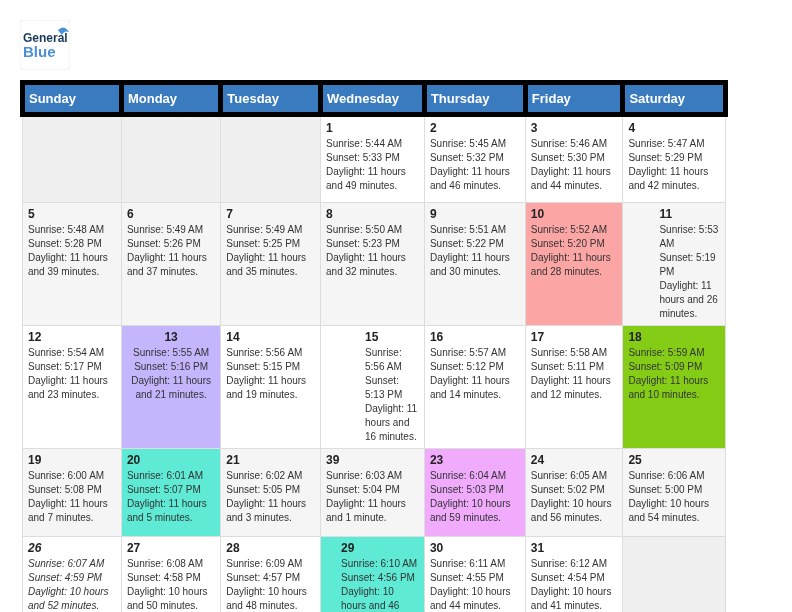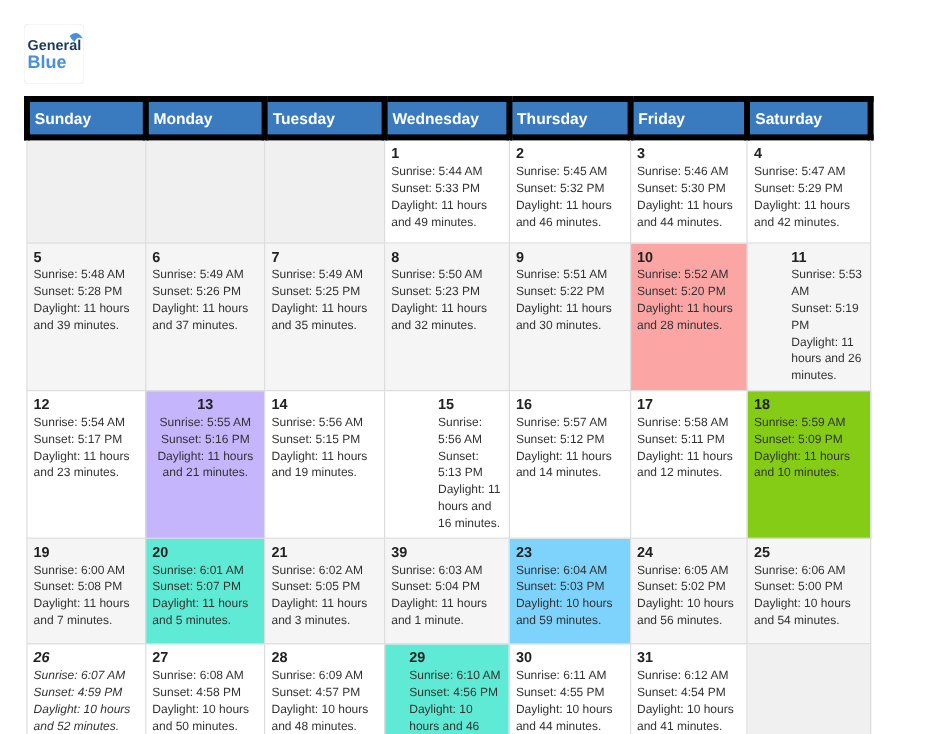--- a/index.html
+++ b/index.html
@@ -207,21 +207,21 @@
             <div class="cell-content">Sunrise: 6:01 AM<br>Sunset: 5:07 PM<br>Daylight: 11 hours and 5 minutes.</div>
           </td>
           <td style="background: rgb(245, 245, 245);">
             <span class="day-number">21</span>
             <div class="cell-content">Sunrise: 6:02 AM<br>Sunset: 5:05 PM<br>Daylight: 11 hours and 3 minutes.</div>
           </td>
           <td style="background: rgb(245, 245, 245);">
             <span class="day-number">39</span>
             <div class="cell-content">Sunrise: 6:03 AM<br>Sunset: 5:04 PM<br>Daylight: 11 hours and 1 minute.</div>
           </td>
-          <td style="background: #7dd3fc;">
+          <td style="background: #f0abfc;">
             <span class="day-number">23</span>
             <div class="cell-content">Sunrise: 6:04 AM<br>Sunset: 5:03 PM<br>Daylight: 10 hours and 59 minutes.</div>
           </td>
           <td style="background: rgb(245, 245, 245);">
             <span class="day-number">24</span>
             <div class="cell-content">Sunrise: 6:05 AM<br>Sunset: 5:02 PM<br>Daylight: 10 hours and 56 minutes.</div>
           </td>
           <td style="background: rgb(245, 245, 245);">
             <span class="day-number">25</span>
             <div class="cell-content">Sunrise: 6:06 AM<br>Sunset: 5:00 PM<br>Daylight: 10 hours and 54 minutes.</div>

